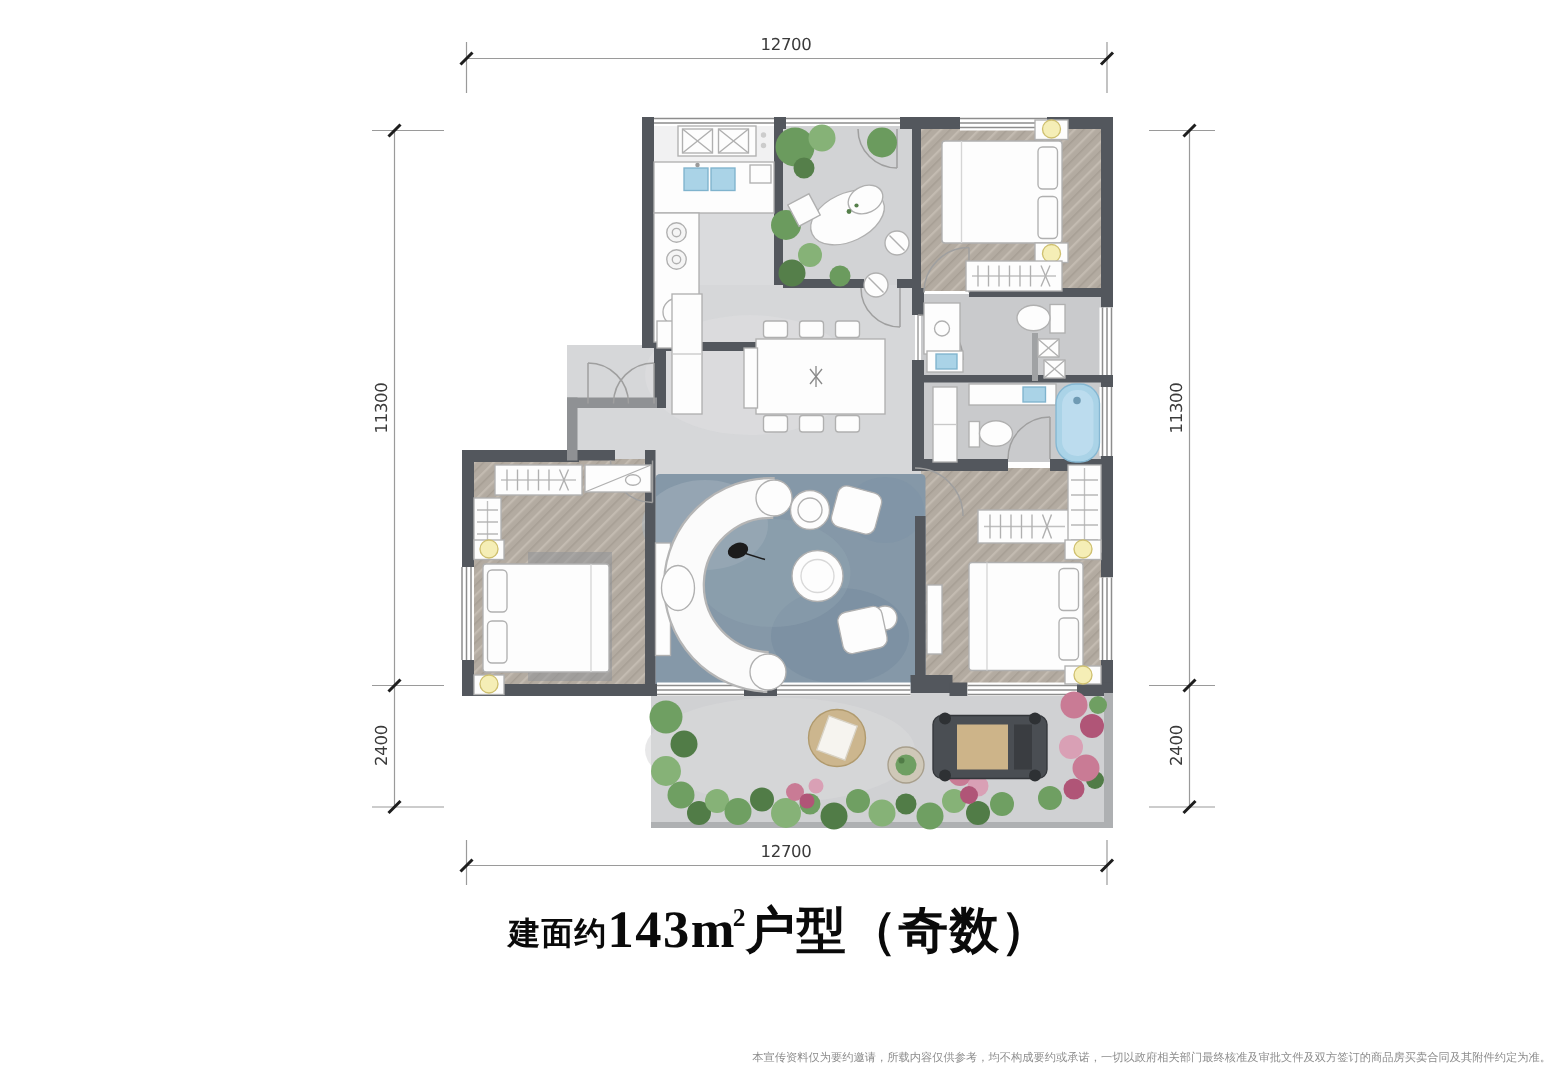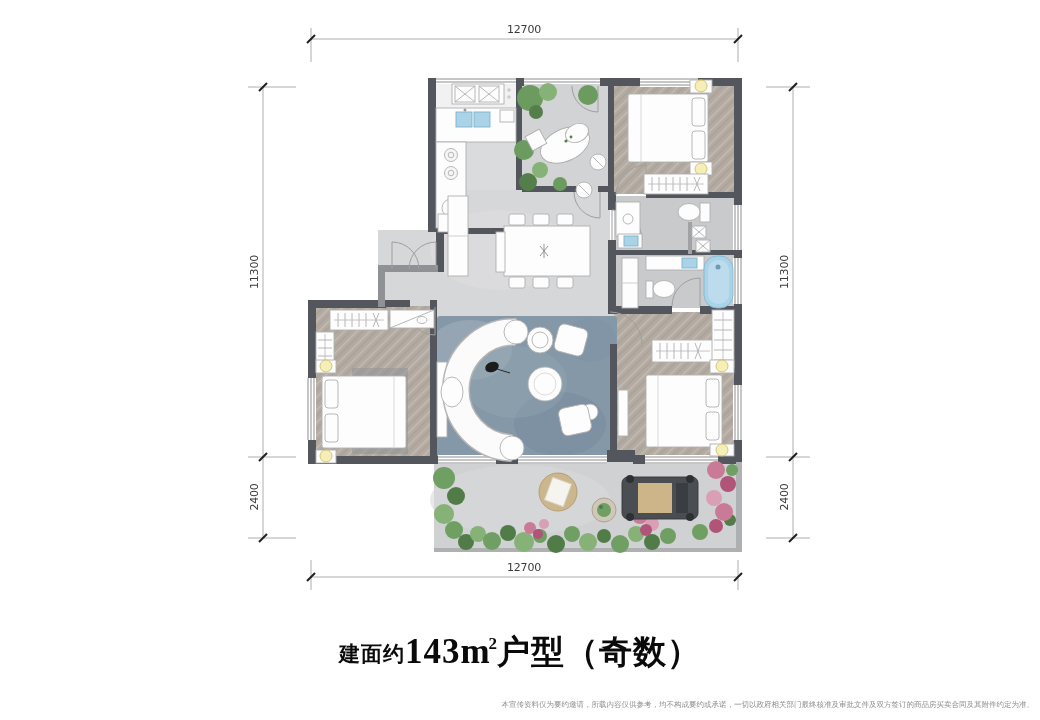--- a/index.html
+++ b/index.html
@@ -1,19 +1,19 @@
 <!DOCTYPE html>
 <html><head>
 <meta charset="utf-8">
 <style>
   html,body{margin:0;padding:0;background:#ffffff;}
   .page{position:relative;width:1040px;height:720px;background:#fff;overflow:hidden;
         font-family:"Liberation Sans",sans-serif;}
   .plan-figure{position:absolute;left:0;top:0;width:1040px;height:620px;}
-  .plan-title{position:absolute;left:0;top:630px;width:1040px;text-align:center;
+  .plan-title{position:absolute;left:0;top:598px;width:1040px;text-align:center;
         font-family:"Liberation Serif",serif;color:#0a0a0a;letter-spacing:1px;}
   .plan-title .t-small{font-size:21px;font-weight:700;vertical-align:2px;}
   .plan-title .t-big{font-size:33px;font-weight:700;}
   .plan-title .t-num{font-size:35px;font-weight:700;}
   .plan-title .t-sup{font-size:17px;font-weight:700;vertical-align:14px;margin-left:-2px;margin-right:-1px;}
   .disclaimer{position:absolute;right:6px;top:700px;font-size:7.5px;color:#8d8d8d;
         font-family:Liberation Mono, monospace;letter-spacing:0;white-space:nowrap;}
   svg text.dim{font-family:"DejaVu Sans",sans-serif;font-size:11px;fill:#3b3b3b;letter-spacing:-0.2px;}
 </style>
 </head>

